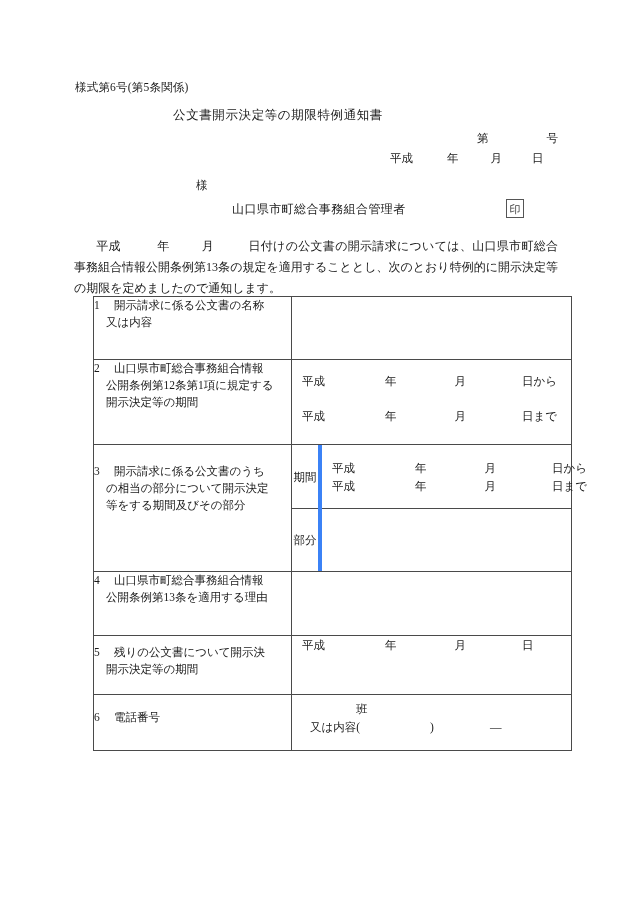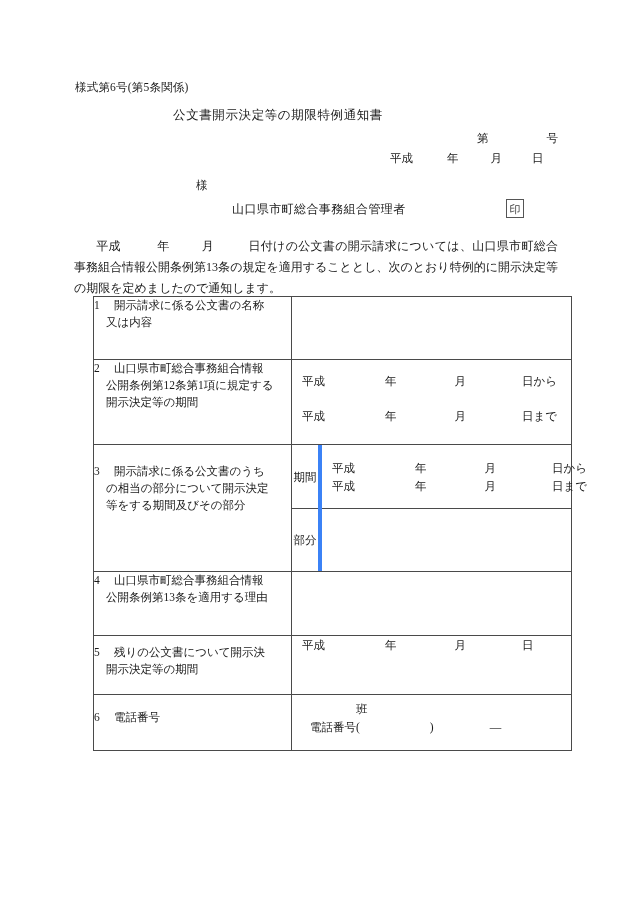--- a/index.html
+++ b/index.html
@@ -300,21 +300,21 @@
           <div style="padding-top:14px;">
             <span class="num">6</span><span>電話番号</span>
           </div>
         </td>
         <td class="value-cell">
           <div class="r6-inner">
             <div class="han-line">
               <span>班</span>
             </div>
             <div class="tel-line">
-              <span>電話番号(</span><span class="paren-gap"></span><span>)</span><span class="dash-gap"></span><span>—</span>
+              <span>又は内容(</span><span class="paren-gap"></span><span>)</span><span class="dash-gap"></span><span>—</span>
             </div>
           </div>
         </td>
       </tr>
 
     </tbody>
   </table>
 
 </div>
 

